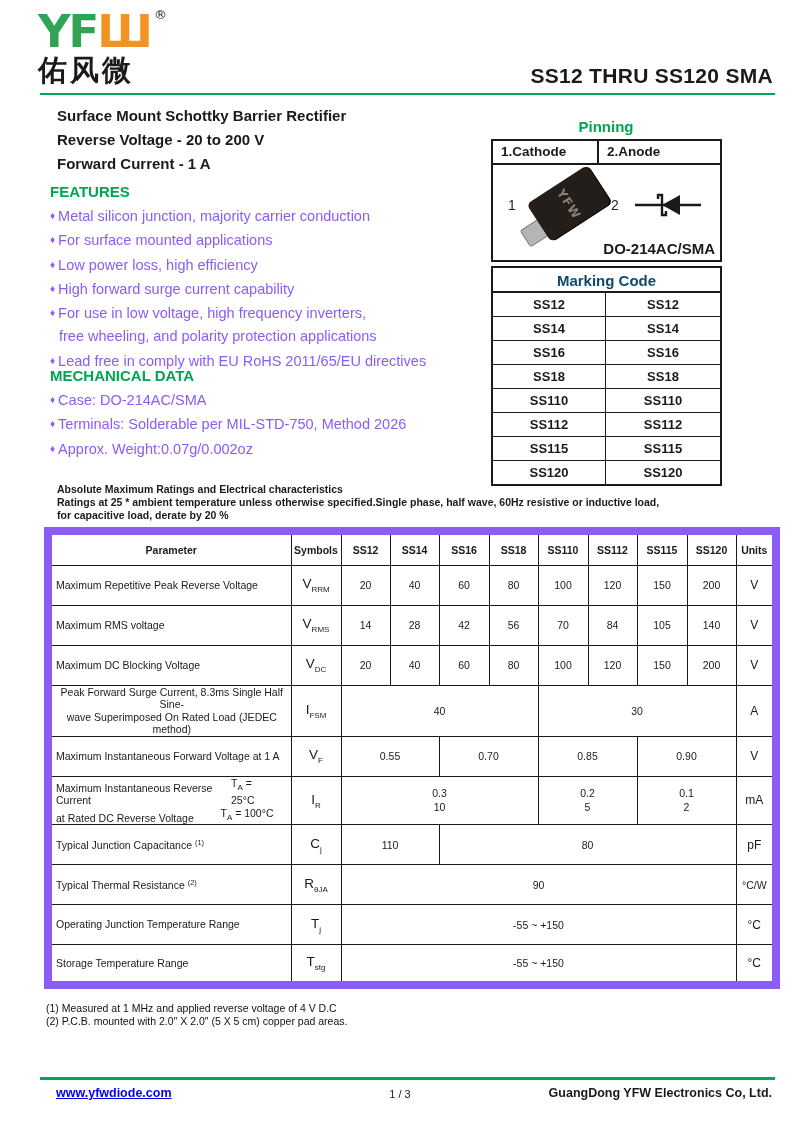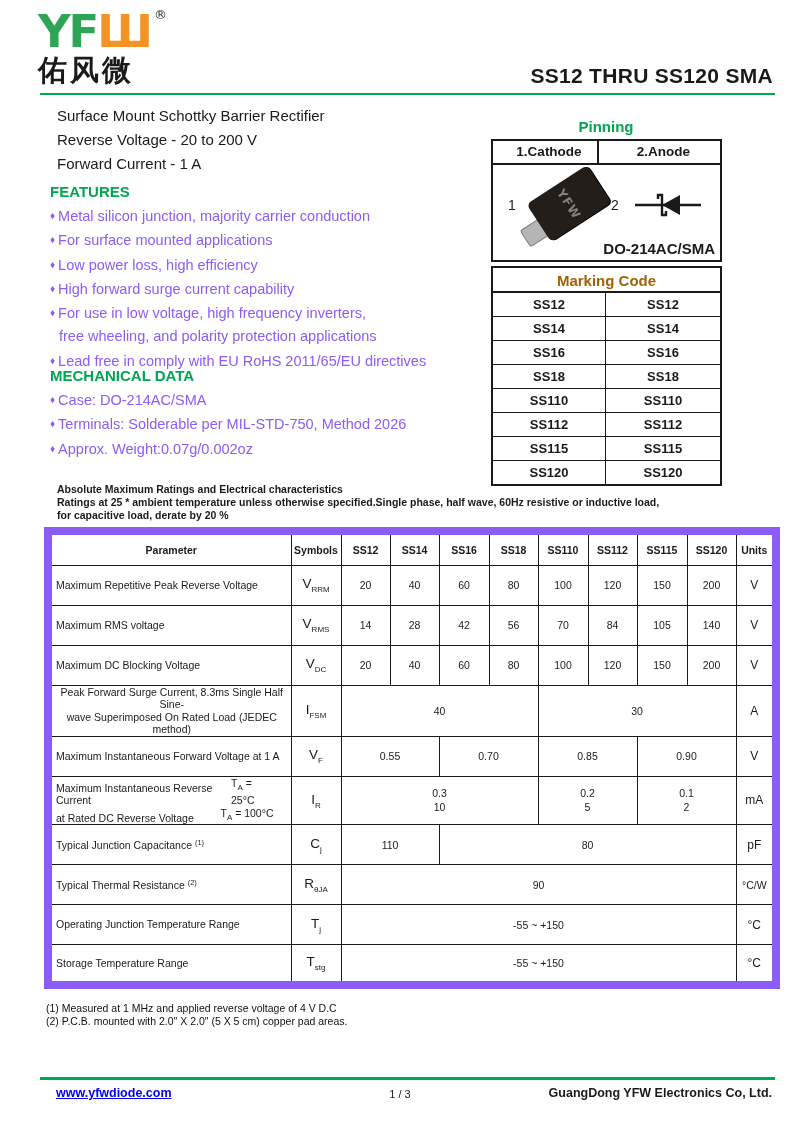--- a/index.html
+++ b/index.html
@@ -11,51 +11,51 @@
   .logo-text { font-size:45px; font-weight:bold; letter-spacing:-2px; font-family:"DejaVu Sans", sans-serif; }
   .logo-yf { color:#2fa455; }
   .logo-w  { color:#f39324; }
   .logo-reg { font-size:13px; font-weight:normal; color:#222; vertical-align:28px; letter-spacing:0; margin-left:3px; }
   .logo-cn { font-size:29px; font-weight:bold; letter-spacing:3px; margin-top:2px; font-family:"DejaVu Sans", sans-serif; }
   .doc-title { position:absolute; right:27px; top:64px; font-size:21px; font-weight:bold; letter-spacing:0.3px; }
   .rule-top { position:absolute; left:40px; right:25px; top:93px; height:2px; background:#00a651; }
   .rule-bottom { position:absolute; left:40px; right:25px; top:1077px; height:3px; background:#00a651; }
 
   
-  .intro { position:absolute; left:57px; top:104px; font-size:15px; font-weight:normal; line-height:24px; }
+  .intro { position:absolute; left:57px; top:104px; font-size:15px; font-weight:bold; line-height:24px; }
 
   
   .features { position:absolute; left:50px; top:183px; width:445px; }
   .mech { position:absolute; left:50px; top:367px; width:445px; }
   .sec-heading { color:#00a651; font-weight:bold; font-size:15px; margin-bottom:4px; }
   .blist { list-style:none; }
   .blist li { font-size:14.5px; line-height:23.3px; color:#8b5cf6; }
   .bullet { font-size:10px; margin-right:3px; vertical-align:2px; }
   .no-bullet { padding-left:9px; }
 
   
   .pinning-title { position:absolute; left:490px; top:118px; width:232px; text-align:center; color:#00a651; font-weight:bold; font-size:15px; }
   .pin-box { position:absolute; left:491px; top:139px; width:231px; border:2px solid #1a1a1a; }
   .pin-head { display:flex; border-bottom:2px solid #1a1a1a; }
-  .pin-head div { height:22px; line-height:22px; text-align:center; font-weight:bold; font-size:13.5px;padding-left:8px; }
+  .pin-head div { height:22px; line-height:22px; text-align:left; font-weight:bold; font-size:13.5px;padding-left:8px; }
   .pin-head .c1 { width:106px; border-right:2px solid #1a1a1a; }
   .pin-head .c2 { flex:1; }
   .pkg-area { position:relative; height:95px; }
   .pkg-lead { position:absolute; left:30px; top:57px; width:26px; height:20px; background:#b5b5b5; border:1px solid #7d7d7d; border-radius:3px; transform:rotate(-33deg); }
   .pkg-body { position:absolute; left:40px; top:16px; width:72px; height:45px; background:#241e1a; border-radius:5px; transform:rotate(-33deg); display:flex; align-items:center; justify-content:center; box-shadow:1px 1px 0 #000; }
   .pkg-body span { color:#8a8178; font-size:12px; font-weight:bold; letter-spacing:1px; transform:rotate(90deg); font-family:"DejaVu Sans", sans-serif; }
   .pin-num { position:absolute; font-size:14px; color:#222; }
   .pin-num.n1 { left:15px; top:32px; }
   .pin-num.n2 { left:118px; top:32px; }
   .diode-svg { position:absolute; left:142px; top:22px; }
   .pkg-name { position:absolute; right:5px; bottom:3px; font-size:15px; font-weight:bold; }
 
   
   .marking-box { position:absolute; left:491px; top:266px; width:231px; border:2px solid #1a1a1a; }
-  .marking-title { height:25px; line-height:25px; text-align:center; color:#a16207; font-weight:bold; font-size:15px; border-bottom:2px solid #1a1a1a; }
+  .marking-title { height:25px; line-height:25px; text-align:center; color:#0c4a6e; font-weight:bold; font-size:15px; border-bottom:2px solid #1a1a1a; }
   .marking-row { display:flex; border-bottom:1.5px solid #1a1a1a; }
   .marking-row:last-child { border-bottom:none; }
   .marking-row div { height:23px; line-height:23px; text-align:center; font-weight:bold; font-size:13px; }
   .marking-row .mc1 { width:113px; border-right:1.5px solid #1a1a1a; }
   .marking-row .mc2 { flex:1; }
 
   
   .note { position:absolute; left:57px; top:483px; width:700px; font-size:10.5px; font-weight:bold; line-height:13px; }
 
   

